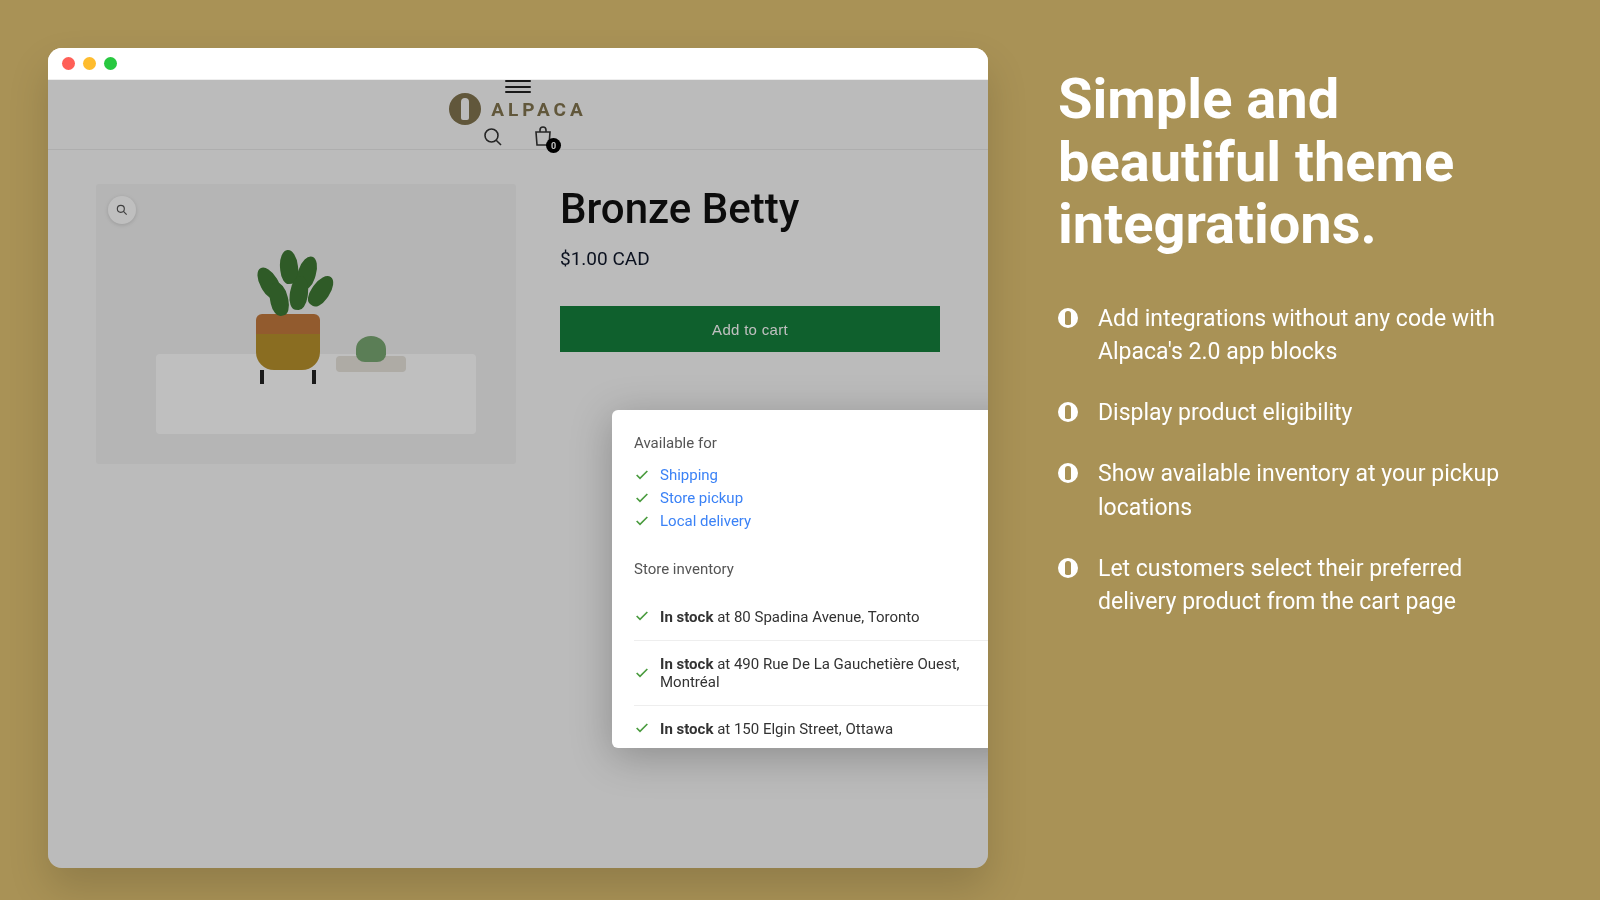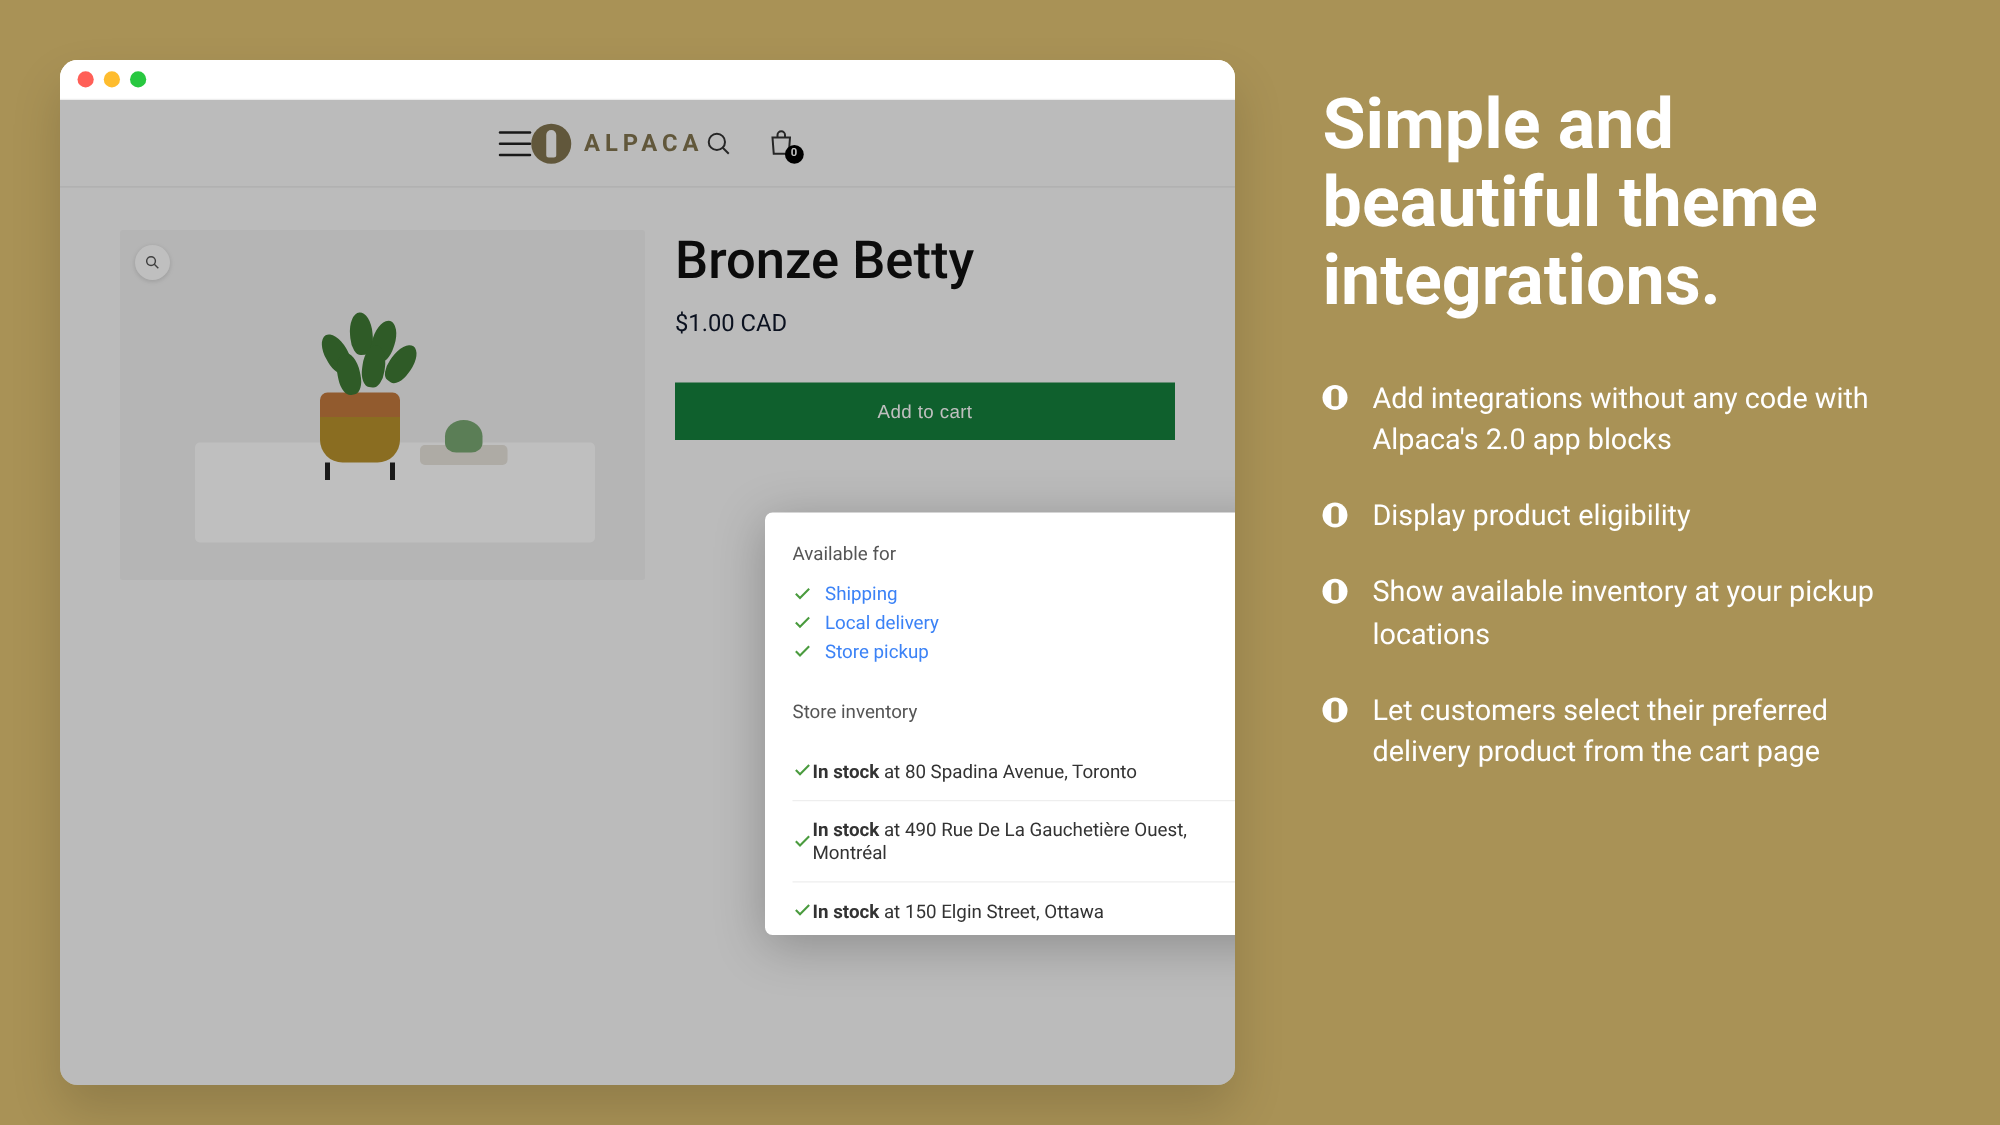--- a/index.html
+++ b/index.html
@@ -49,20 +49,21 @@
 
   
   .store-header {
     height: 70px;
     display: flex;
     align-items: center;
     justify-content: center;
     padding: 0 48px;
     border-bottom: 1px solid #e8e8e8;
     background: #fafafa;
+    flex-direction: column;
   }
   .hamburger { width: 26px; height: 20px; display:flex; flex-direction:column; justify-content:space-between; cursor:pointer;}
   .hamburger span { height: 2px; background:#222; border-radius:1px; }
   .brand { display:flex; align-items:center; gap:10px; }
   .brand-mark {
     width: 32px; height: 32px; border-radius: 50%;
     background: #82754f;
     position: relative;
   }
   .brand-mark::after{
@@ -74,21 +75,21 @@
   .icon-btn { width:24px; height:24px; cursor:pointer; position:relative; }
   .search-svg, .bag-svg { stroke:#333; stroke-width:1.6; fill:none; }
   .cart-badge{
     position:absolute; right:-6px; bottom:-4px;
     width:15px; height:15px; border-radius:50%;
     background:#000; color:#fff; font-size:9px; font-weight:700;
     display:flex; align-items:center; justify-content:center;
   }
 
   
-  .product-wrap { display:flex; padding: 34px 48px; gap: 24px; }
+  .product-wrap { display:flex; padding: 34px 48px; gap: 44px; }
   .gallery {
     width: 420px; height: 280px;
     background:#f2f2f2;
     position:relative;
     border-radius:2px;
     overflow:hidden;
   }
   .gallery-zoom{
     position:absolute; left:12px; top:12px; width:28px; height:28px;
     border-radius:50%; background:#fff; box-shadow:0 1px 4px rgba(0,0,0,.15);
@@ -135,21 +136,21 @@
     padding: 24px 22px 10px 22px;
     z-index: 20;
     color:#333;
   }
   .avail-section-title{ font-size:15px; color:#555; margin-bottom:14px; }
   .avail-row{ display:flex; align-items:center; gap:10px; margin:5px 0; font-size:15px; color:#3b82f6;}
   .check{ width:16px; height:16px; flex-shrink:0; }
   .check svg{ stroke:#4a9b3e; stroke-width:2.5; fill:none; }
   .inventory-title{ font-size:15px; color:#555; margin:30px 0 16px; }
   .inv-row{
-    display:flex; align-items:flex-start; 
+    display:flex; align-items:flex-start; gap:10px;
     padding:14px 0; font-size:15px; color:#333;
     border-bottom:1px solid #eee;
   }
   .inv-row:last-child{ border-bottom:none; padding-bottom:0;}
   .inv-row:first-of-type{ padding-top:0;}
   .inv-text b{ font-weight:700; }
 
   
   .marketing{
     position:absolute;
@@ -255,27 +256,27 @@
     <div class="avail-row">
       <span class="check"><svg viewBox="0 0 24 24">
             <polyline points="4 12 9 17 20 6"></polyline>
           </svg></span>
       <span>Shipping</span>
     </div>
     <div class="avail-row">
       <span class="check"><svg viewBox="0 0 24 24">
             <polyline points="4 12 9 17 20 6"></polyline>
           </svg></span>
+      <span>Store pickup</span>
+    </div>
+    <div class="avail-row">
+      <span class="check"><svg viewBox="0 0 24 24">
+            <polyline points="4 12 9 17 20 6"></polyline>
+          </svg></span>
       <span>Local delivery</span>
-    </div>
-    <div class="avail-row">
-      <span class="check"><svg viewBox="0 0 24 24">
-            <polyline points="4 12 9 17 20 6"></polyline>
-          </svg></span>
-      <span>Store pickup</span>
     </div>
 
     <div class="inventory-title">Store inventory</div>
 
     <div class="inv-row">
       <span class="check"><svg viewBox="0 0 24 24">
             <polyline points="4 12 9 17 20 6"></polyline>
           </svg></span>
       <span class="inv-text"><b>In stock</b><span> at 80 Spadina Avenue, Toronto</span></span>
     </div>

